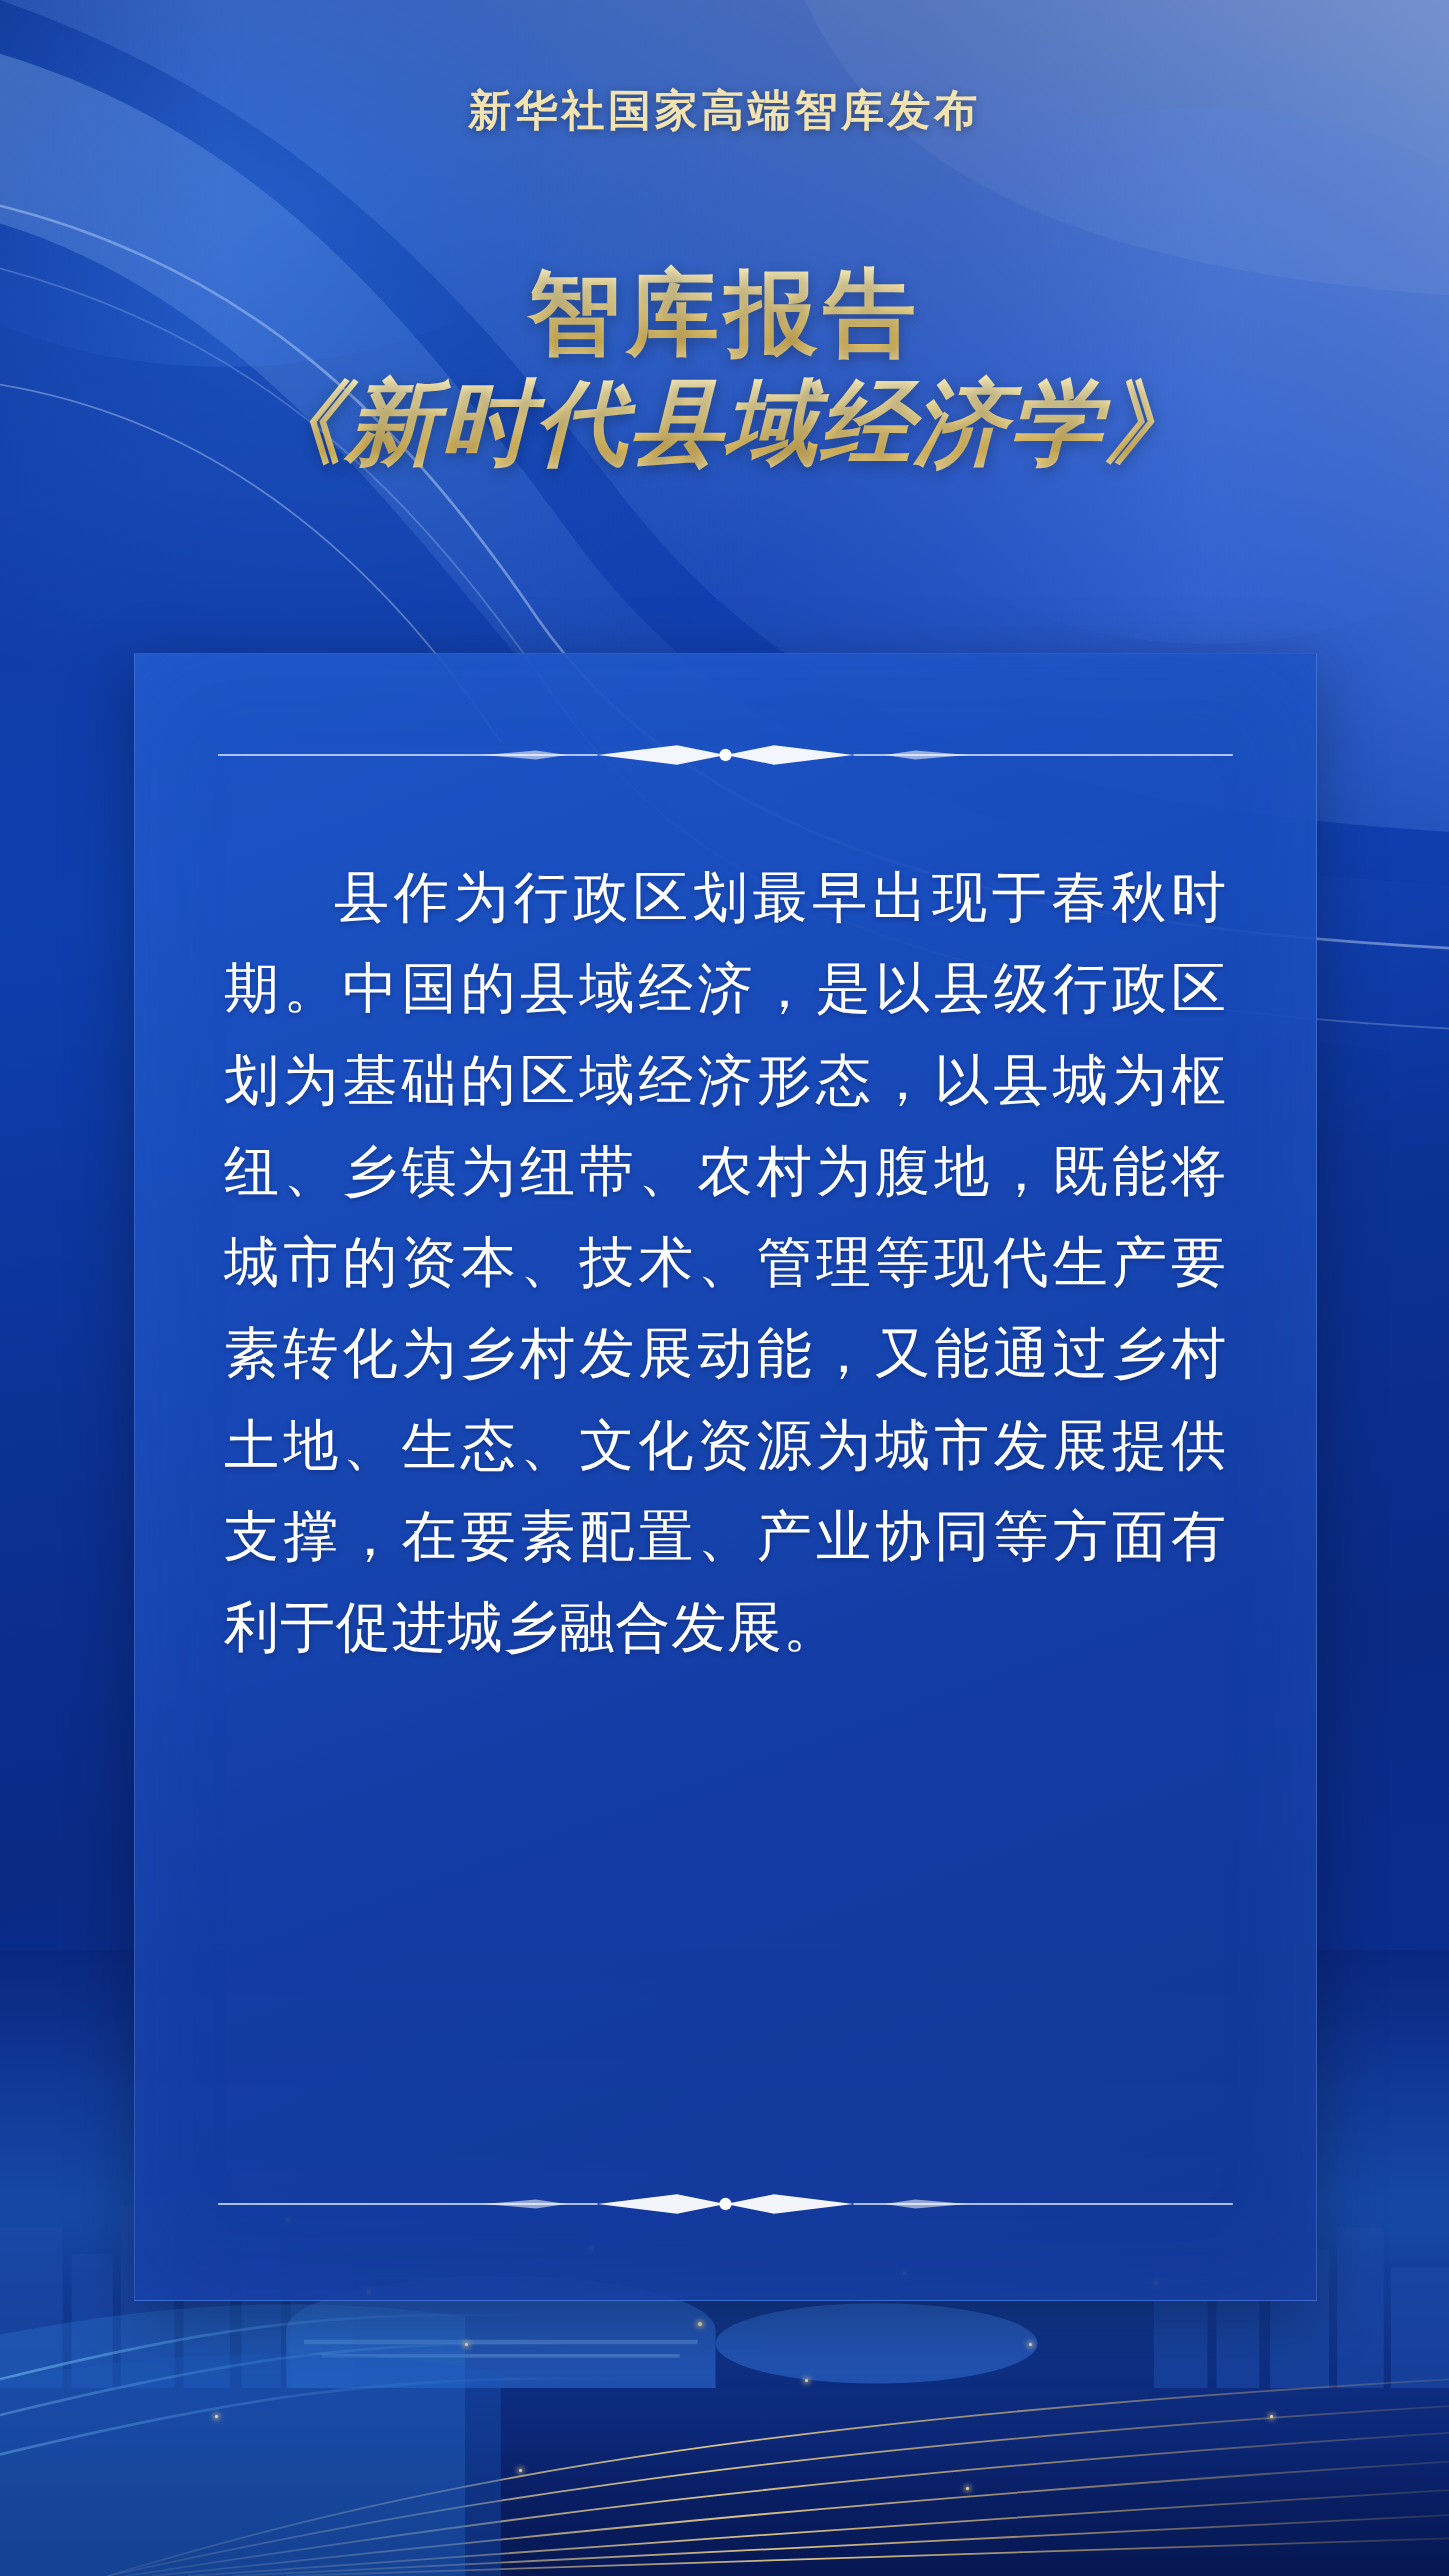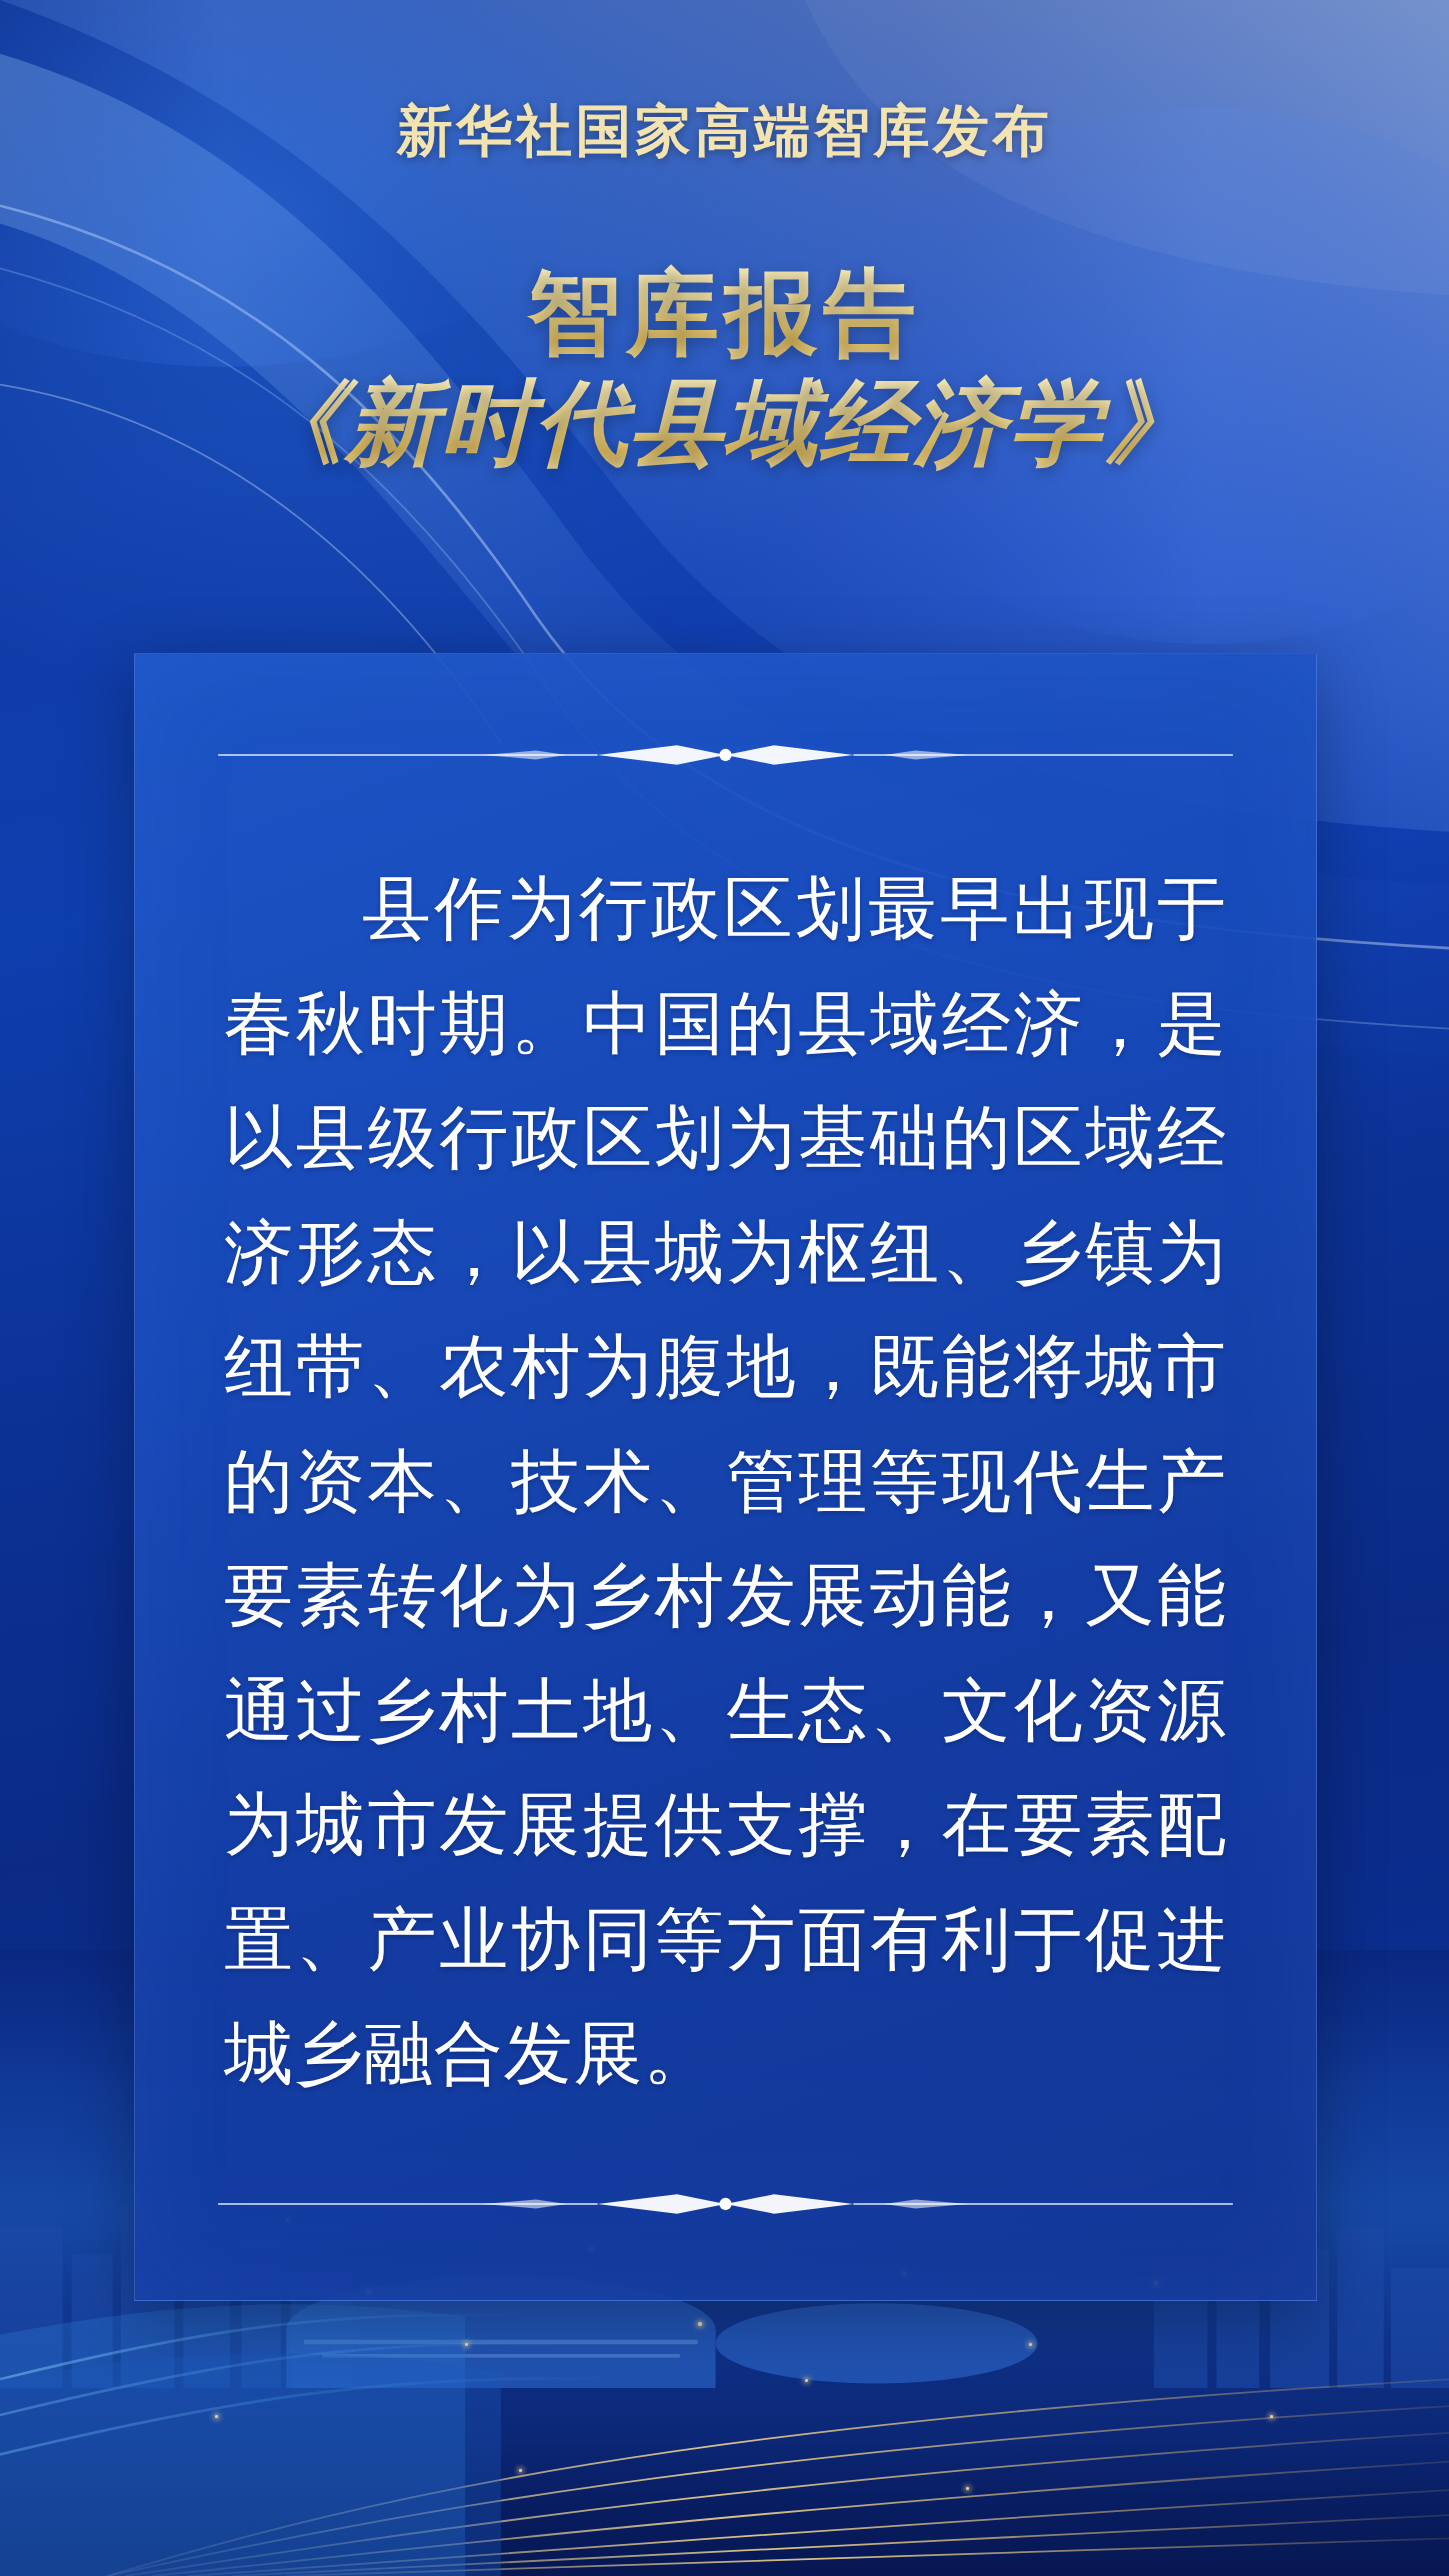--- a/index.html
+++ b/index.html
@@ -66,25 +66,25 @@
     width: 2.7px; height: 2.7px;
     border-radius: 50%;
     background: #ffe9a8;
     box-shadow: 0 0 5.4px 1.8px rgba(255,220,140,0.7);
     opacity: 0.85;
   }
 
   
   .kicker {
     position: absolute;
-    top: 94px;
+    top: 82px;
     left: 0;
     right: 0;
     text-align: center;
-    font-size: 56px;
+    font-size: 43px;
     letter-spacing: 3.6px;
     font-weight: 700;
     color: #f2e3b0;
     text-shadow: 0 1.8px 9px rgba(0,0,0,0.35);
     font-family: "Liberation Serif", "DejaVu Serif", serif;
   }
 
   .title-block {
     position: absolute;
     top: 259px;
@@ -127,21 +127,21 @@
     height: 30px;
     position: relative;
   }
   .divider svg { display:block; width: 100%; height: 100%; }
   .divider.top { margin-top: 86px; }
   .divider.bottom { position: absolute; left: 76px; bottom: 81px; margin: 0; }
 
   .body-text {
     margin: 82px 89px 0 89px;
     font-family: "Liberation Sans", "DejaVu Sans", sans-serif;
-    font-size: 69px;
+    font-size: 55px;
     line-height: 1.66;
     color: #ffffff;
     text-align: justify;
     text-indent: 2em;
     letter-spacing: 0.9px;
     text-shadow: 0 1.8px 5.4px rgba(0,20,70,0.35);
   }
 </style>
 </head>
 <body>

